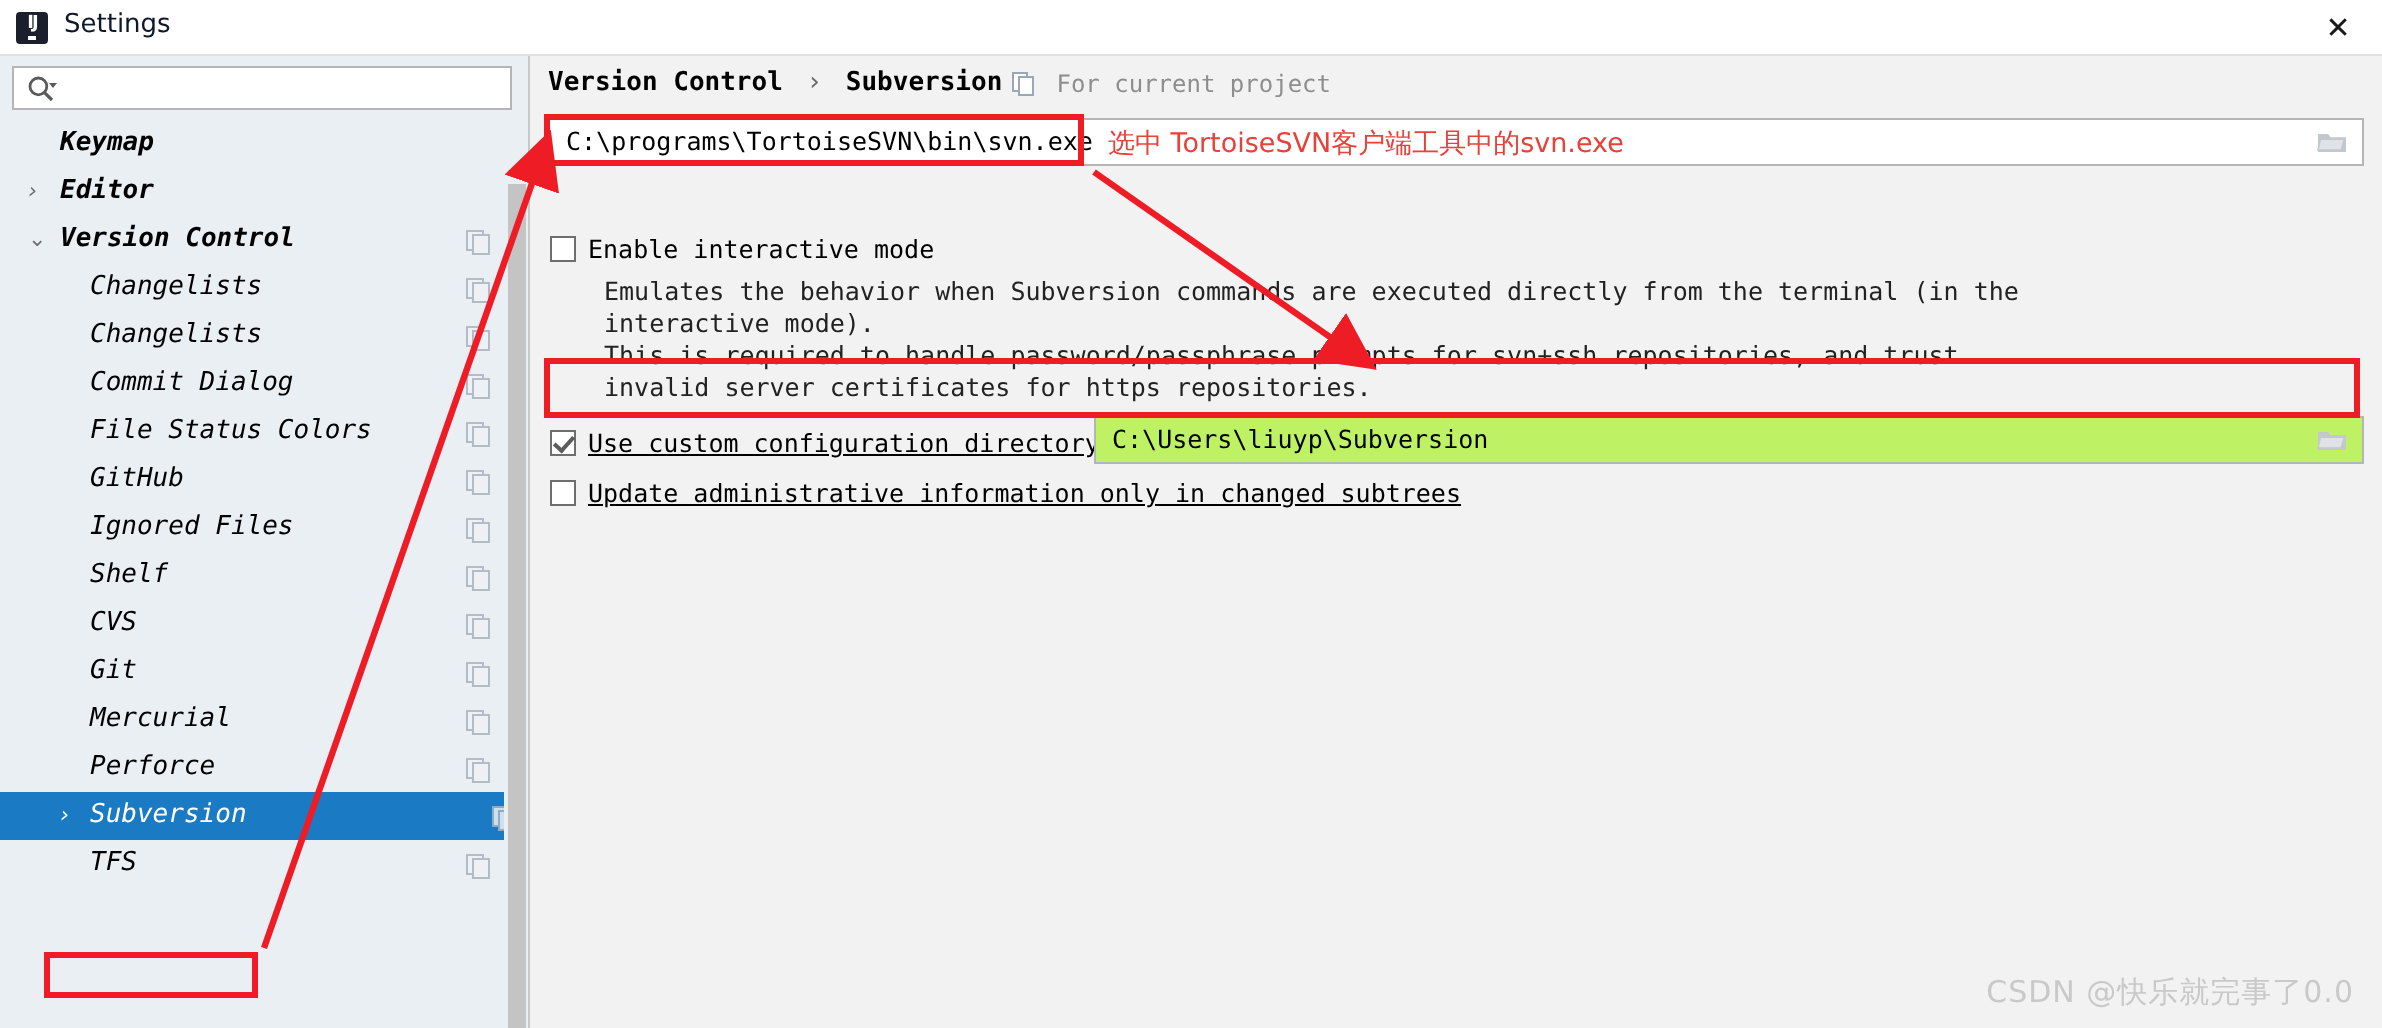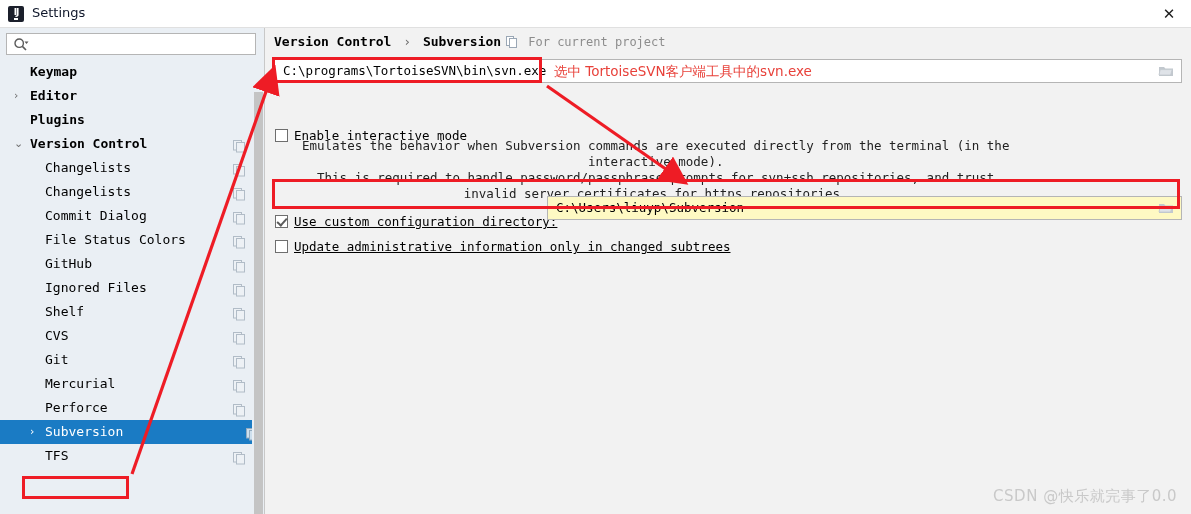--- a/index.html
+++ b/index.html
@@ -60,21 +60,21 @@
     position: absolute; left: 26px; top: 0; width: 220px; height: 20px;
     border: 0; outline: none; background: transparent;
     font-family: "DejaVu Sans Mono", monospace; font-size: 12px;
   }
   #tree {
     position: absolute; left: 0; top: 32px; width: 252px;
   }
   .tree-item {
     position: relative; height: 24px; line-height: 24px;
     font-size: 13px; color: #000000;
-    white-space: nowrap; cursor: default;
+    white-space: nowrap; cursor: default; font-style: italic;
   }
   .tree-item .label { position: absolute; top: 0; }
   .tree-item.lvl0 .label { left: 30px; font-weight: bold; }
   .tree-item.lvl1 .label { left: 45px; }
   .tree-item .chev {
     position: absolute; left: 14px; top: 0; width: 12px;
     color: #6e6e6e; font-size: 11px;
     font-family: "DejaVu Sans", sans-serif;
   }
   .tree-item.lvl1 .chev { left: 30px; }
@@ -93,21 +93,20 @@
   }
   #sb-thumb {
     position: absolute; right: 1px; top: 36px; width: 9px; height: 440px;
     background: #c4c4c4;
   }
 
   
   #main {
     position: absolute; left: 266px; top: 28px; width: 925px; height: 486px;
     background: #f2f2f2;
-    text-align: center;
   }
   #breadcrumb {
     position: absolute; left: 8px; top: 6px;
     font-size: 13px; font-weight: bold; color: #000000;
     white-space: nowrap;
   }
   #breadcrumb .sep { color: #6b6b6b; font-weight: normal; padding: 0 4px; }
   #for-project {
     position: absolute; left: 240px; top: 7px;
     font-size: 12px; color: #8d8d8d; white-space: nowrap;
@@ -142,32 +141,32 @@
     border: 1px solid #6e6e6e; background: #ffffff;
     vertical-align: -2px; margin-right: 6px; position: relative;
   }
   .cbox.checked::after {
     content: "";
     position: absolute; left: 3px; top: 0px;
     width: 4px; height: 8px;
     border: solid #5b5b5b; border-width: 0 2px 2px 0;
     transform: rotate(42deg);
   }
-  #row-interactive { left: 9px; top: 100px; }
+  #row-interactive { left: 9px; top: 89px; }
   #desc {
     position: absolute; left: 36px; top: 110px;
     font-size: 12.5px; color: #222222; line-height: 16px; white-space: pre;
   }
   #row-custom { left: 9px; top: 186px; }
   #row-custom .u { text-decoration: underline; }
   #row-update { left: 9px; top: 211px; text-decoration: underline; }
 
   #cfg-field {
-    position: absolute; left: 281px; top: 168px; width: 635px; height: 24px;
-    background: #fef9c3; border: 1px solid #b5b5b5;
+    position: absolute; left: 281px; top: 180px; width: 635px; height: 24px;
+    background: #bef264; border: 1px solid #b5b5b5;
   }
   #cfg-value {
     position: absolute; left: 8px; top: 3px;
     font-size: 12.5px; color: #000000; white-space: nowrap;
   }
   #cfg-annot {
     position: absolute; left: 192px; top: 2px;
     font-size: 13.5px; color: #e8413a;
     font-family: "DejaVu Sans", sans-serif; white-space: nowrap;
   }
@@ -217,23 +216,20 @@
     <input id="search-input" type="text" placeholder="" style="">
   </div>
 
   <div id="tree">
       <div class="tree-item lvl0">
         <span class="label">Keymap</span>
       </div>
       <div class="tree-item lvl0">
         <span class="chev">›</span>
         <span class="label">Editor</span>
-      </div>
-      <div class="tree-item lvl0">
-        <span class="label">Plugins</span>
       </div>
       <div class="tree-item lvl0">
         <span class="chev">⌄</span>
         <span class="label">Version Control</span>
         <span class="proj-icon"><svg viewBox="0 0 13 13">
             <rect x="0.5" y="0.5" width="8" height="9.5" fill="#eef2f6" stroke="#a8b4c0" stroke-width="1"></rect>
             <rect x="3.5" y="2.5" width="8" height="9.5" fill="#eef2f6" stroke="#a8b4c0" stroke-width="1"></rect>
           </svg></span>
       </div>
       <div class="tree-item lvl1">

